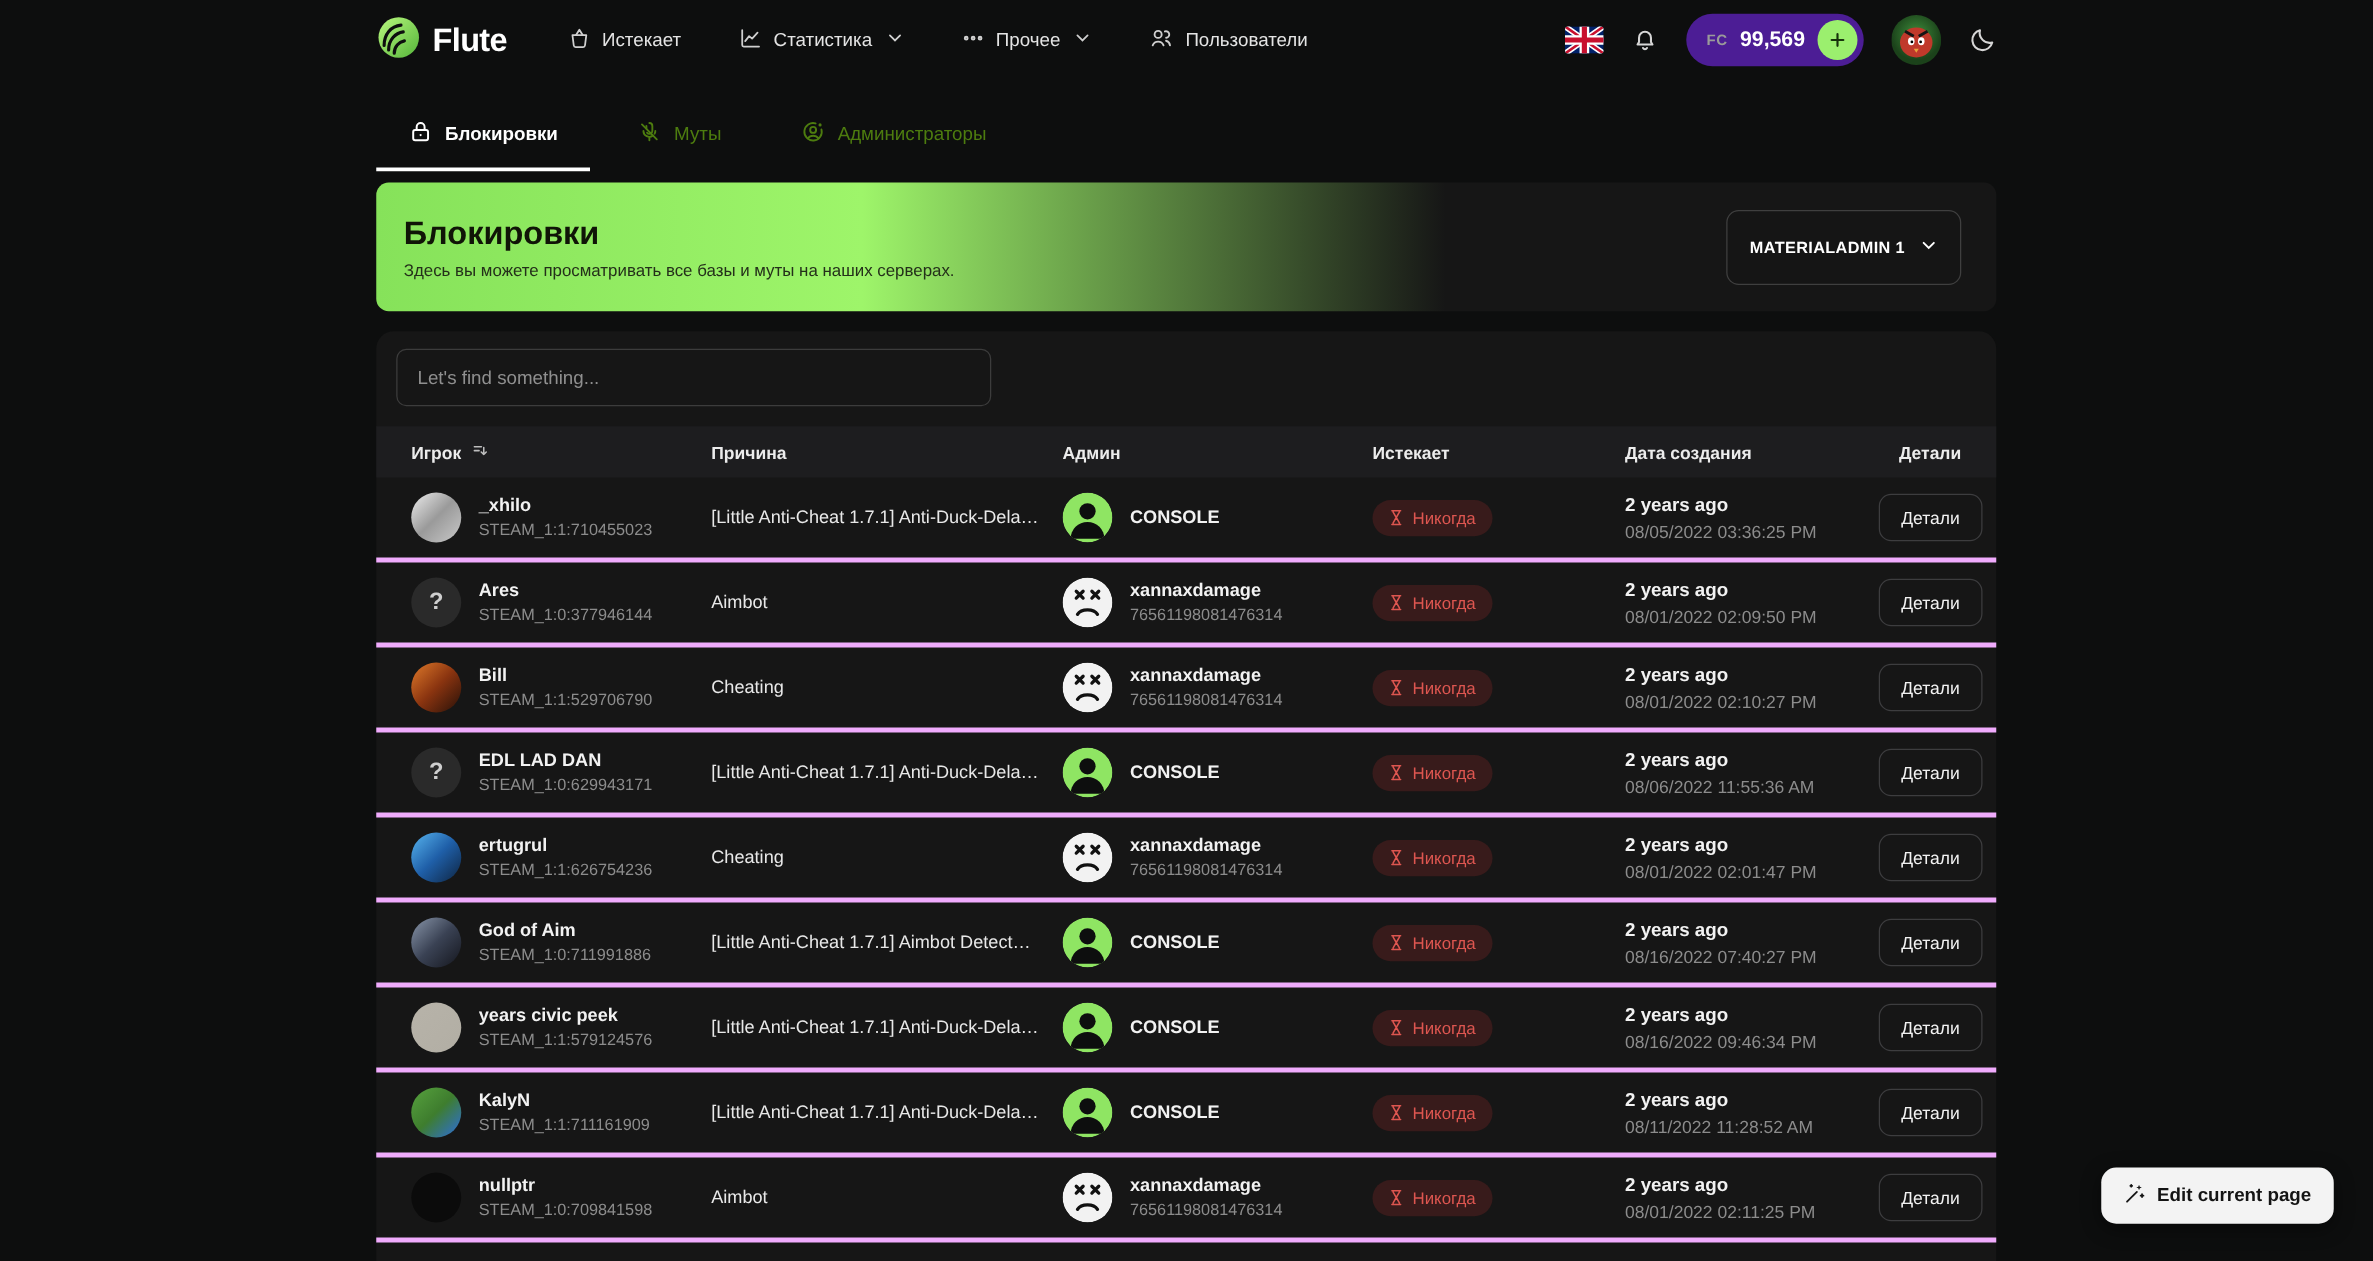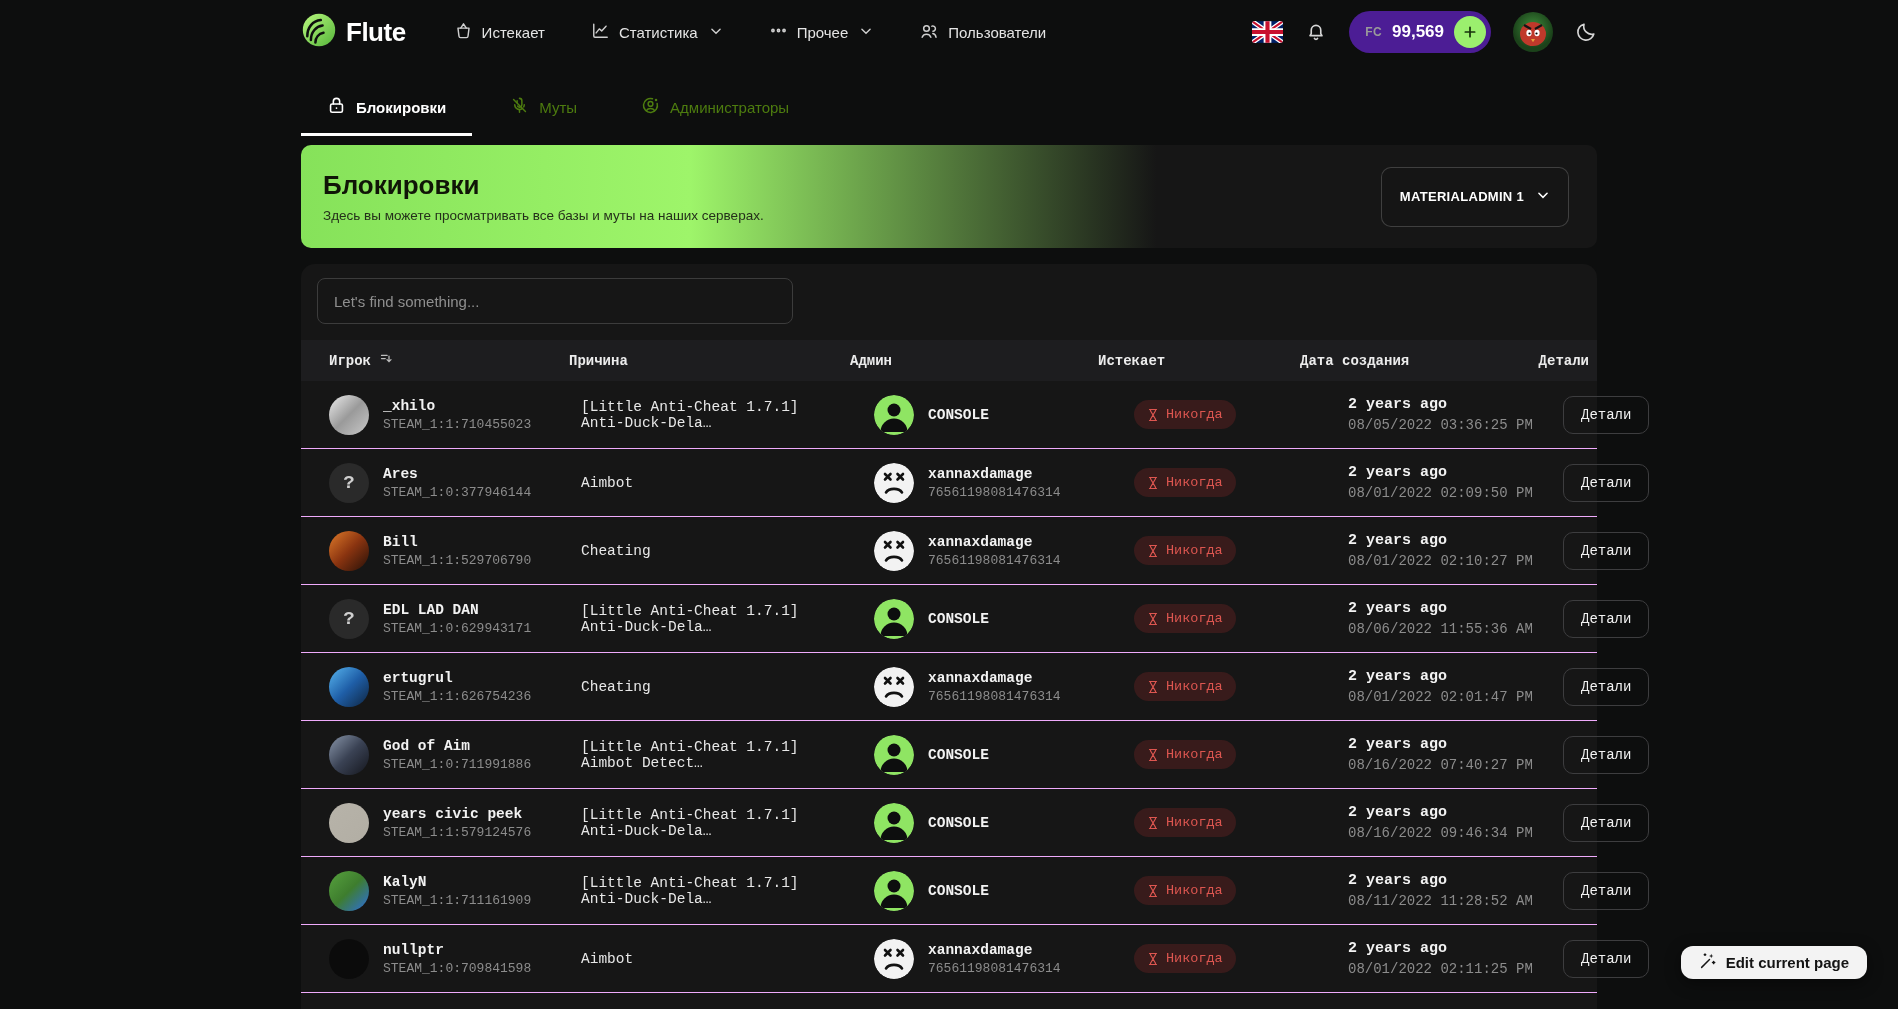--- a/index.html
+++ b/index.html
@@ -47,45 +47,45 @@
     background:rgba(20,20,20,.25); border:1px solid rgba(255,255,255,.18); border-radius:10px;
     color:#fff; font-size:13px; font-weight:600; letter-spacing:.3px; cursor:pointer; }
 
   
   .card { margin-top:16px; background:#161616; border-radius:14px 14px 0 0; padding-top:14px; height:760px; }
   .search-input { display:block; margin-left:16px; width:476px; height:46px;
     background:transparent; border:1px solid #3c3c3c; border-radius:8px;
     color:#ddd; font-size:15px; padding:0 16px; outline:none; font-family:inherit; }
   .search-input::placeholder { color:#8f8f8f; }
 
-  .grid { display:grid; grid-template-columns:240px 281px 248px 202px 203px 1fr; padding:0 8px 0 28px; align-items:center;font-family:Liberation Mono, monospace; }
+  .grid { display:grid; grid-template-columns:240px 281px 248px 202px 203px 1fr; padding:0 28px 0 28px; align-items:center; }
   .thead { margin-top:16px; height:41px; background:#1d1d1f; font-size:14px; font-weight:600; color:#ececec; }
   .th { display:flex; align-items:center; gap:8px; }
   .th.right, .cell.right { justify-content:flex-end; display:flex; }
   .sort-ico { color:#bdbdbd; }
 
-  .trow { height:68px; border-bottom:1px solid #f0abfc;gap:12px; }
+  .trow { height:68px; border-bottom:4px solid #f0abfc; }
   .cell.person { display:flex; align-items:center; gap:14px; }
   .avatar { width:40px; height:40px; border-radius:50%; overflow:hidden; flex:0 0 auto;
     display:flex; align-items:center; justify-content:center; background:#2a2a2a;
     color:#cfcfcf; font-size:19px; font-weight:700; }
   .pinfo { display:flex; flex-direction:column; gap:3px; min-width:0; }
   .pname { font-size:14.5px; font-weight:700; color:#f2f2f2; white-space:nowrap; }
   .psub { font-size:13px; color:#8c8c8c; white-space:nowrap; }
   .cell.reason { font-size:14.5px; color:#e8e8e8; padding-right:16px; }
   .badge { display:inline-flex; align-items:center; gap:7px; background:#381b1b; color:#dd5650;
     border-radius:999px; padding:7px 13px; font-size:13.5px; }
   .cell.created { display:flex; flex-direction:column; gap:4px; }
   .crel { font-size:15px; font-weight:700; color:#f2f2f2; }
   .cdate { font-size:14px; color:#8c8c8c; }
   .details-btn { background:transparent; border:1px solid #3d3d3f; border-radius:10px;
     color:#f2f2f2; font-size:14px; padding:10px 17px; cursor:pointer; font-family:inherit; }
 
   
-  .edit-btn { position:fixed; right:31px; bottom:30px; height:33px; display:flex; align-items:center; gap:9px;
+  .edit-btn { position:fixed; right:31px; bottom:30px; height:45px; display:flex; align-items:center; gap:9px;
     background:#f3f3f3; color:#141414; border:none; border-radius:12px; padding:0 18px;
     font-size:15px; font-weight:600; cursor:pointer; font-family:inherit;
     box-shadow:0 4px 16px rgba(0,0,0,.45); }
 </style>
 </head>
 <body>
 
 <header class="navbar">
   <div class="container">
     <div class="logo">

